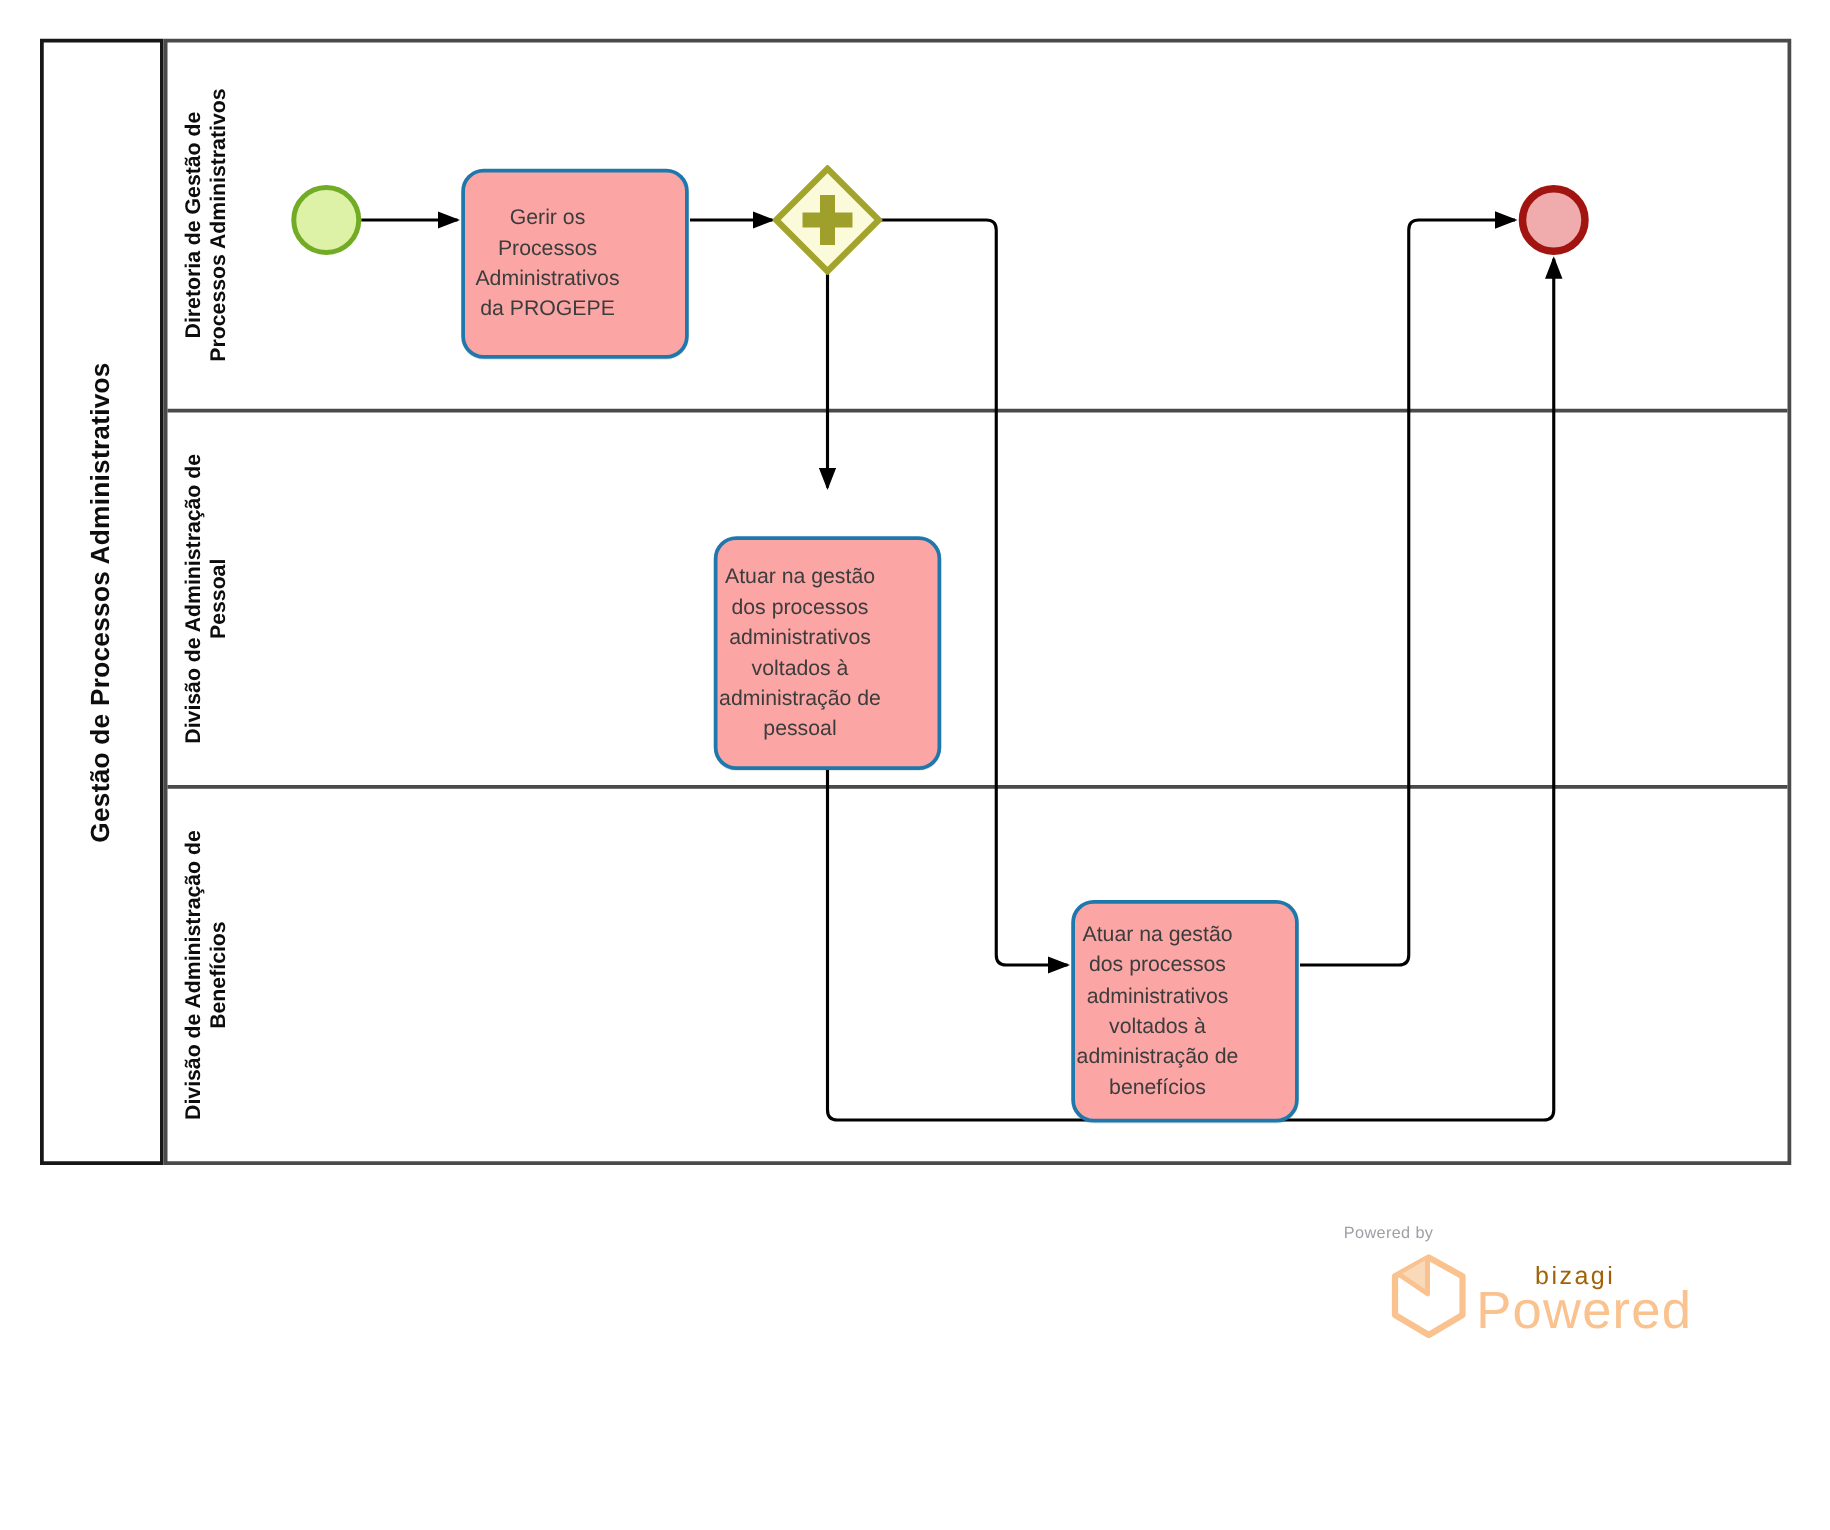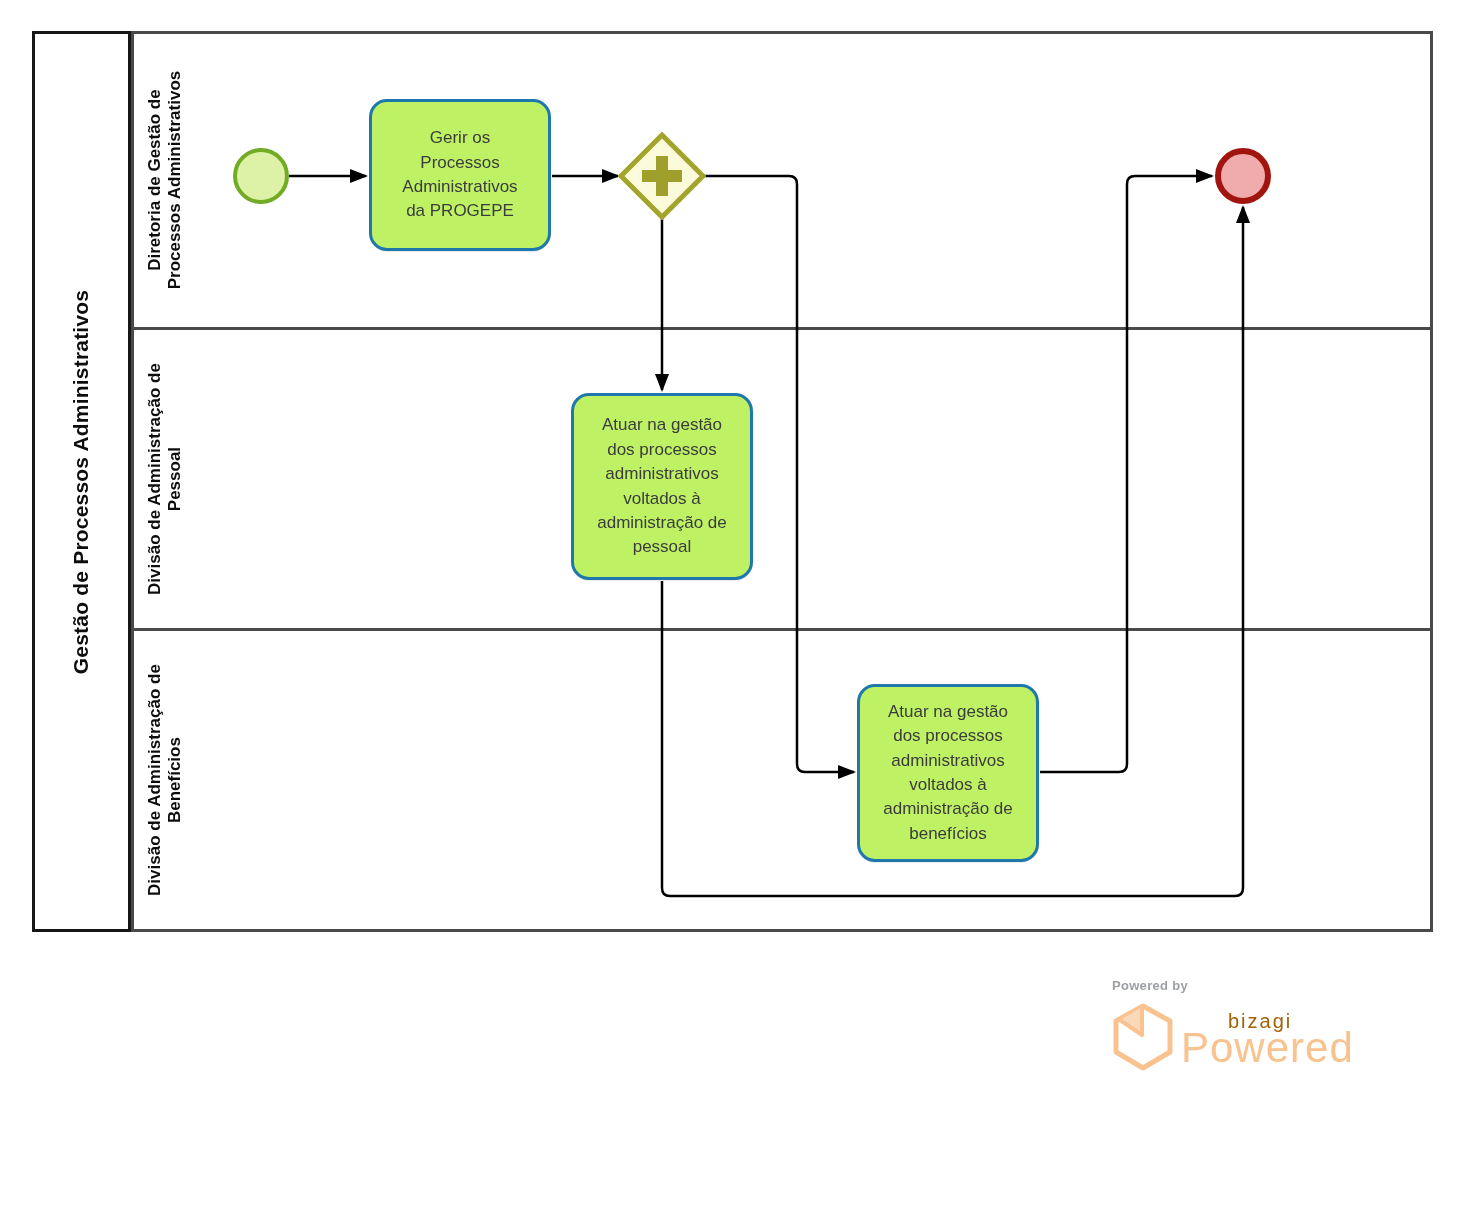--- a/index.html
+++ b/index.html
@@ -57,26 +57,27 @@
     font-size: 17px;
     font-weight: bold;
     line-height: 1.18;
     color: #0d0d0d;
     flex: none;
   }
 
   
   .task {
     position: absolute;
-    background: #bef264;
+    background: #fca5a5;
     border: 3px solid #1f78ab;
     border-radius: 18px;
-    display: flex; align-items: center; justify-content: center;
+    display: flex; align-items: center; justify-content: flex-start;
     z-index: 2;
     box-shadow: 0 1px 0 rgba(0,0,0,0.08);
+    margin-top: 36px;
   }
   .task-label {
     width: 132px;
     text-align: center;
     font-size: 17px;
     line-height: 1.44;
     color: #3c3c3c;
   }
   .task-gerir  { left: 369px; top:  99px; width: 182px; height: 152px; }
   .task-pessoal { left: 571px; top: 393px; width: 182px; height: 187px; }
@@ -90,22 +91,22 @@
   .end-event {
     left: 1215px; top: 148px; width: 56px; height: 56px;
     background: #f0acac; border: 6px solid #a11410;
   }
   .gateway { position: absolute; left: 618px; top: 132px; width: 88px; height: 88px; z-index: 2; }
 
   .connectors { position: absolute; left: 0; top: 0; z-index: 1; }
 
   
   .powered-by {
-    position: absolute; left: 1112px; top: 978px;
-    font-size: 13px; font-weight: 700; color: #9da0a5;
+    position: absolute; left: 1075px; top: 978px;
+    font-size: 13px; font-weight: 400; color: #9da0a5;
     letter-spacing: 0.3px;
   }
   .bizagi-icon { position: absolute; left: 1112px; top: 1003px; }
   .bizagi-brand {
     position: absolute; left: 1228px; top: 1010px;
     font-size: 20px; color: #a16207; letter-spacing: 2px;
   }
   .modeler-label {
     position: absolute; left: 1181px; top: 1024px;
     font-size: 42px; color: #f9c28f; letter-spacing: 1px; font-weight: 400;

